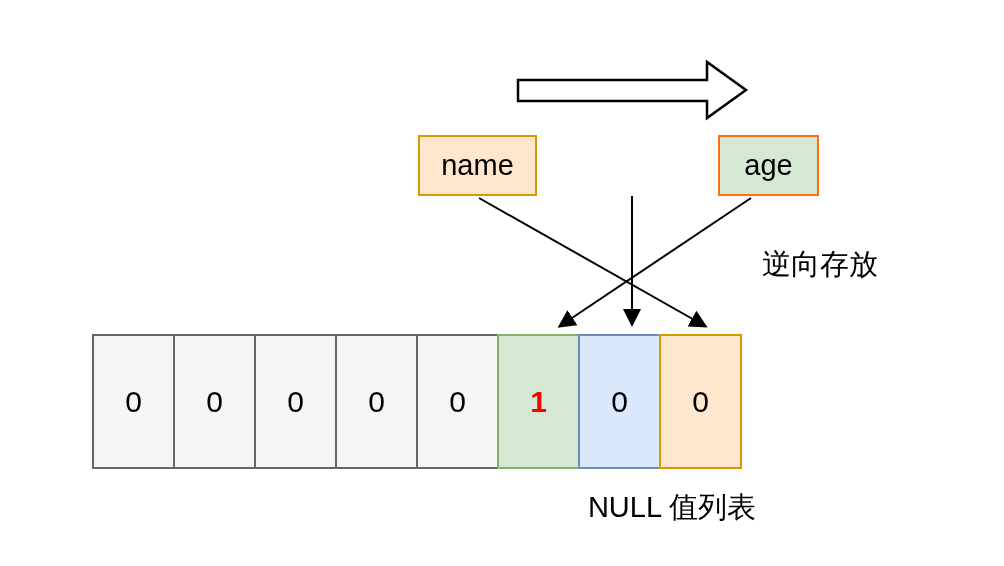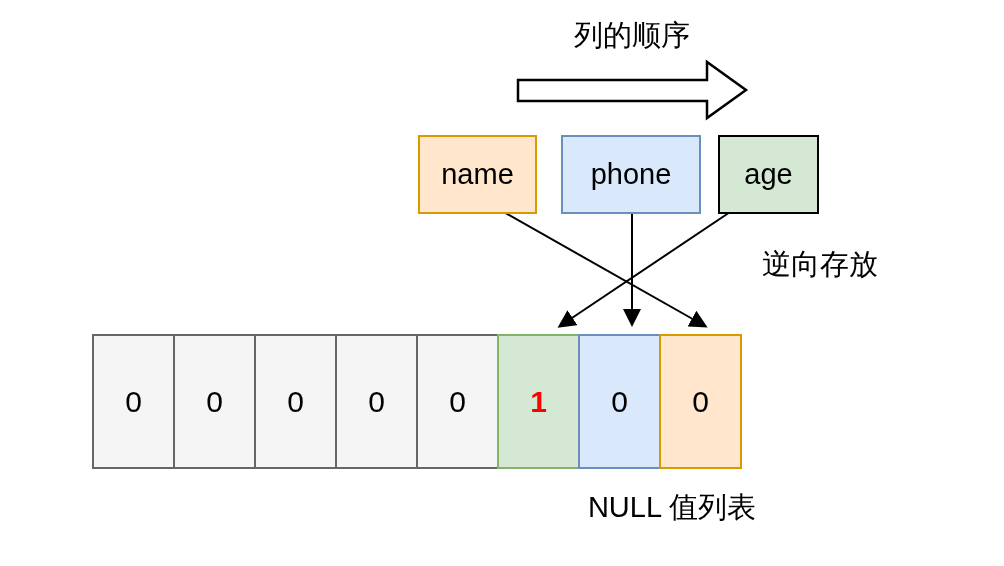--- a/index.html
+++ b/index.html
@@ -45,31 +45,31 @@
     position: absolute;
     left: 0;
     top: 0;
     width: 1004px;
     height: 566px;
     pointer-events: none;
   }
   .col-box {
     position: absolute;
     top: 135px;
-    height: 79px;
+    height: 61px;
     box-sizing: border-box;
     display: flex;
     align-items: center;
     justify-content: center;
     font-size: 29px;
     color: #000000;
   }
   .col-box.orange { left: 418px; width: 119px; background: #FFE6CC; border: 2px solid #D79B00; }
   .col-box.blue   { left: 561px; width: 140px; background: #DAE8FC; border: 2px solid #6C8EBF; }
-  .col-box.green  { left: 718px; width: 101px; background: #D5E8D4; border: 2px solid #000000; }
+  .col-box.green  { left: 718px; width: 101px; background: #D5E8D4; border: 2px solid #f97316; }
   .bitmap-row {
     position: absolute;
     left: 92px;
     top: 334px;
     width: 664px;
     height: 135px;
     display: flex;
   }
   .cell {
     width: 83px;
@@ -86,40 +86,38 @@
   .cell.green  { background: #D5E8D4; border: 2px solid #82B366; z-index: 2; }
   .cell.blue   { background: #DAE8FC; border: 2px solid #6C8EBF; z-index: 3; }
   .cell.orange { background: #FFE6CC; border: 2px solid #D79B00; z-index: 4; }
   .cell.highlight { color: #FF0000; font-weight: bold; }
 </style>
 </head>
 <body>
 
 <div class="canvas">
 
-  <div class="label-text" id="top-title">列的顺序</div>
 
   <svg class="big-arrow-svg" viewBox="0 0 1004 566" xmlns="http://www.w3.org/2000/svg">
     <defs>
       <marker id="arrowhead" markerWidth="9" markerHeight="9" refX="7.5" refY="4.5" orient="auto" markerUnits="strokeWidth">
         <path d="M0,0 L9,4.5 L0,9 Z" fill="#000000"></path>
       </marker>
     </defs>
 
     <polygon points="518,80 707,80 707,62 746,90 707,118 707,101 518,101" fill="#FFFFFF" stroke="#000000" stroke-width="2.5" stroke-linejoin="miter"></polygon>
 
     <line x1="479" y1="198" x2="705" y2="326" stroke="#000000" stroke-width="2" marker-end="url(#arrowhead)"></line>
 
     <line x1="632" y1="196" x2="632" y2="324" stroke="#000000" stroke-width="2" marker-end="url(#arrowhead)"></line>
 
     <line x1="751" y1="198" x2="560" y2="326" stroke="#000000" stroke-width="2" marker-end="url(#arrowhead)"></line>
   </svg>
 
   <div class="col-box orange">name</div>
-  <div class="col-box blue">phone</div>
   <div class="col-box green">age</div>
 
   <div class="label-text" id="reverse-label">逆向存放</div>
 
   <div class="bitmap-row">
     <div class="cell gray">0</div>
     <div class="cell gray">0</div>
     <div class="cell gray">0</div>
     <div class="cell gray">0</div>
     <div class="cell gray">0</div>

